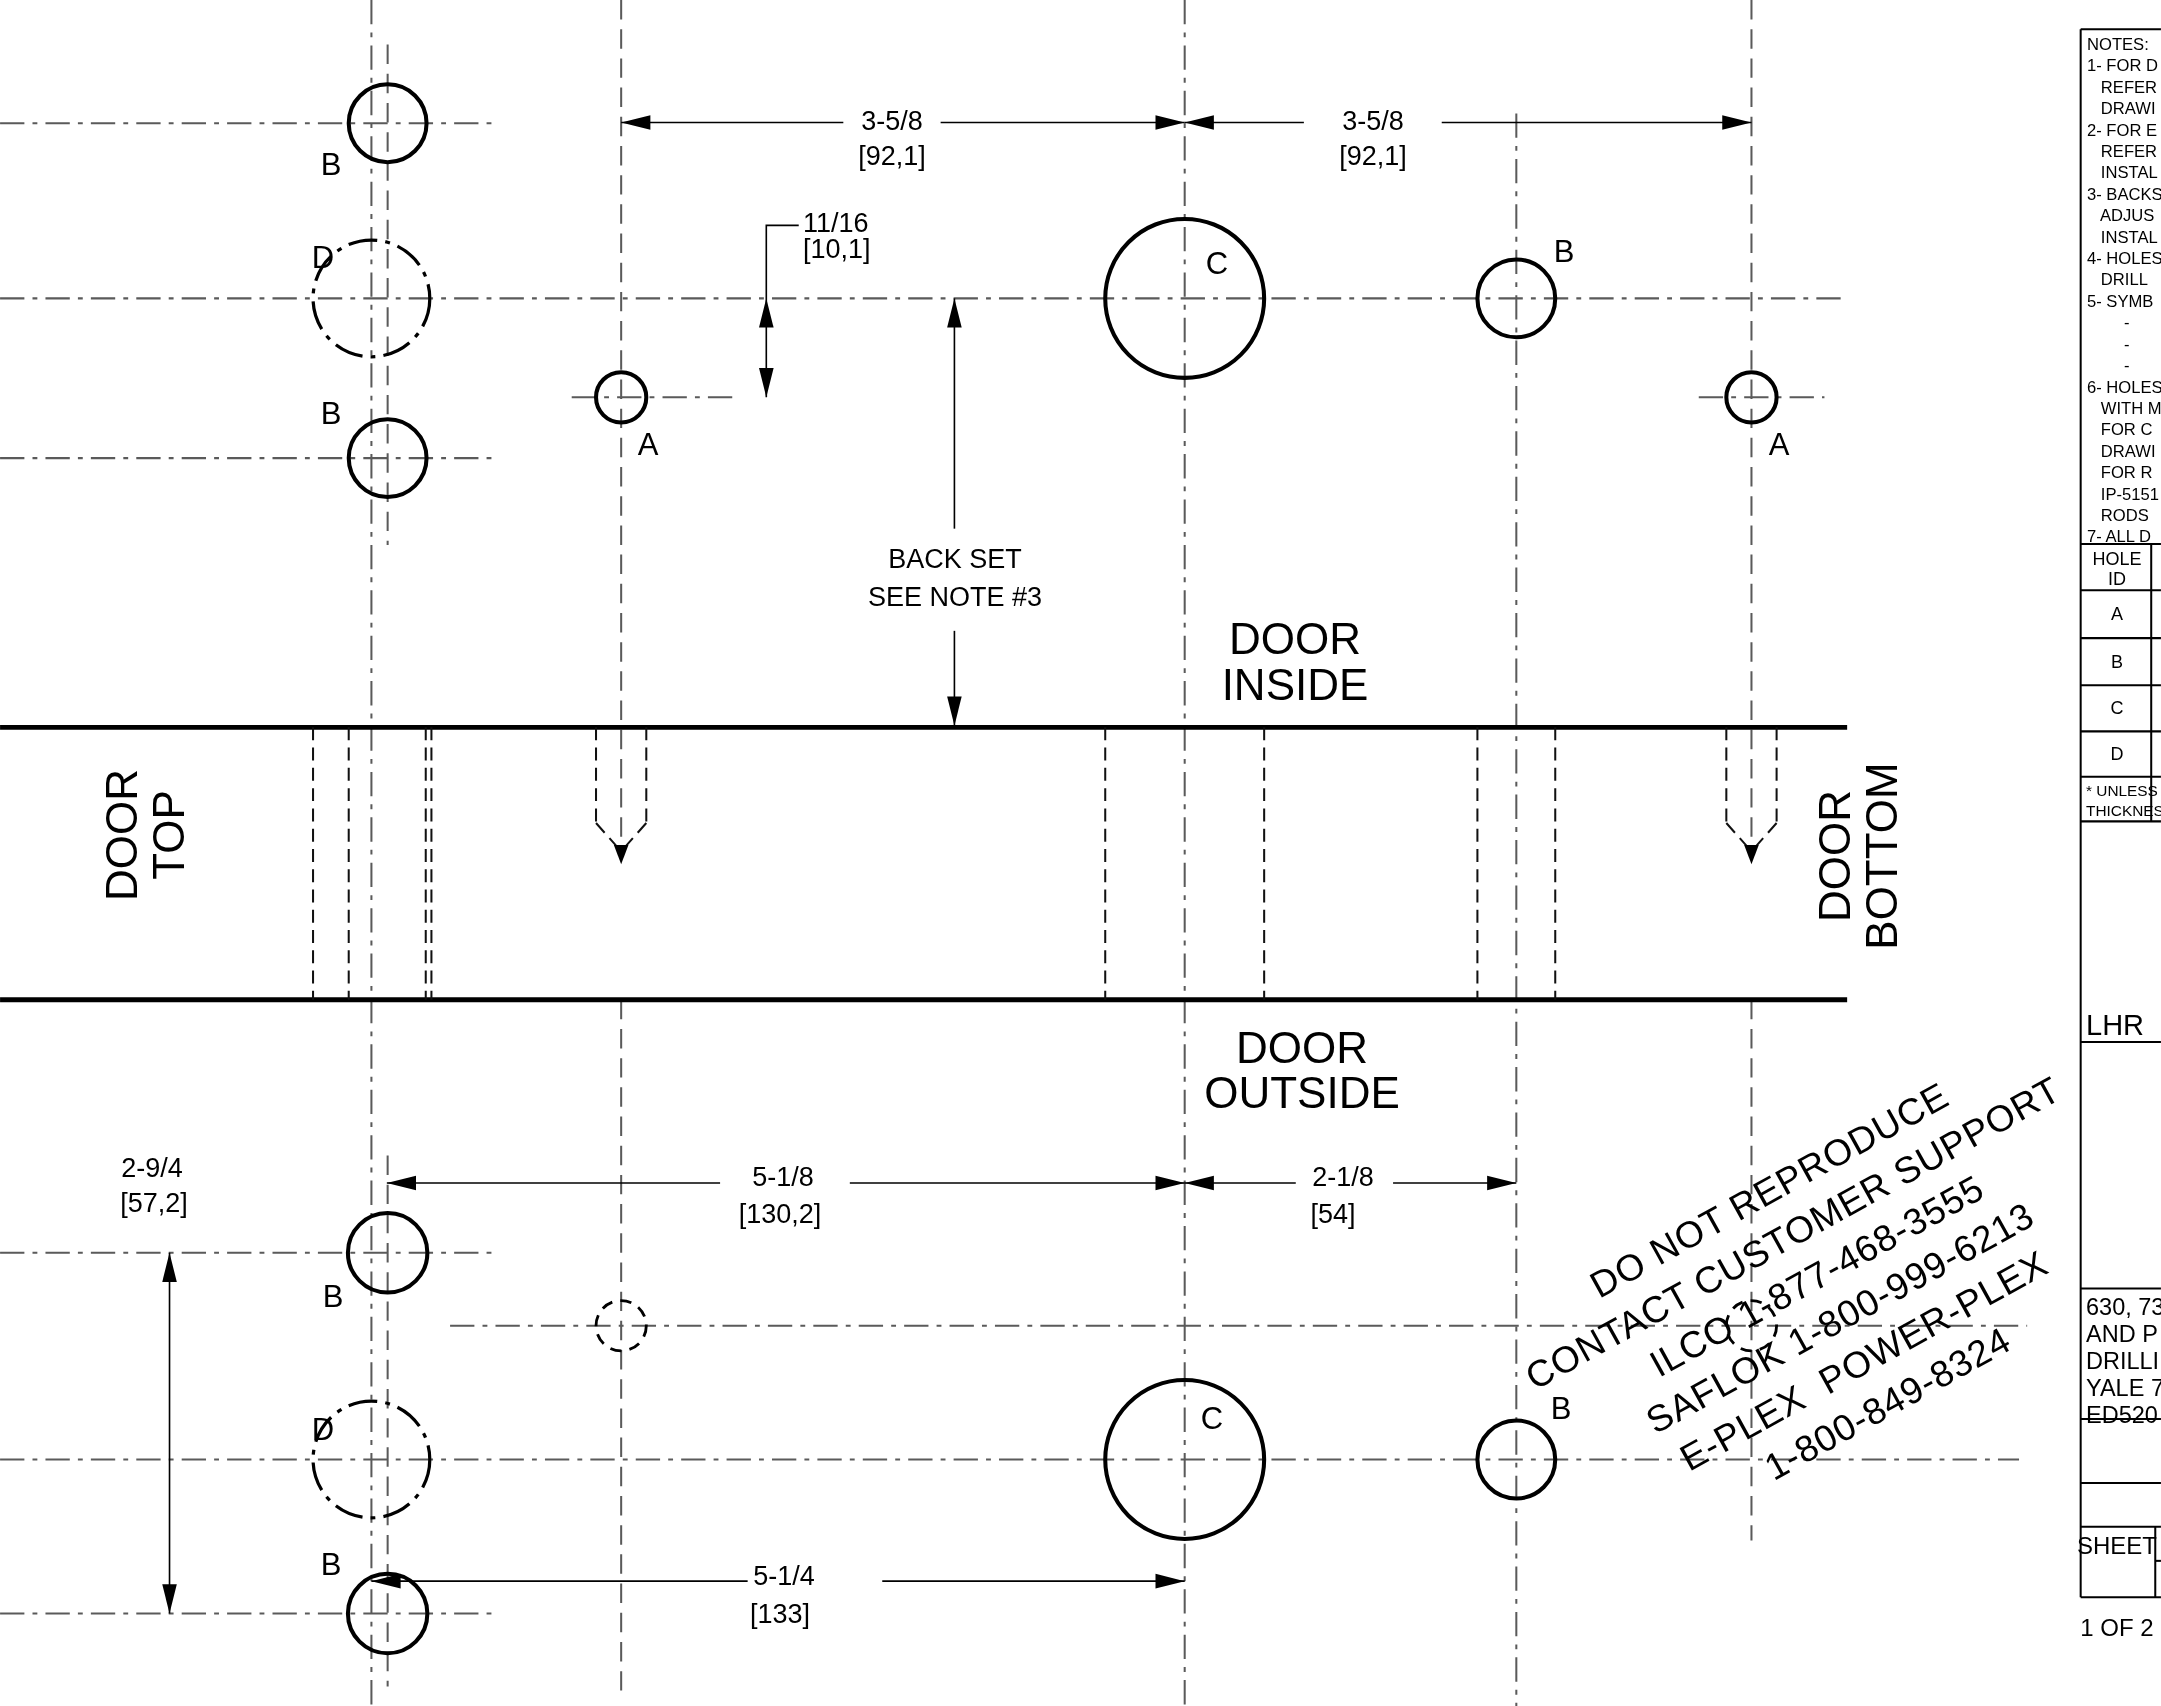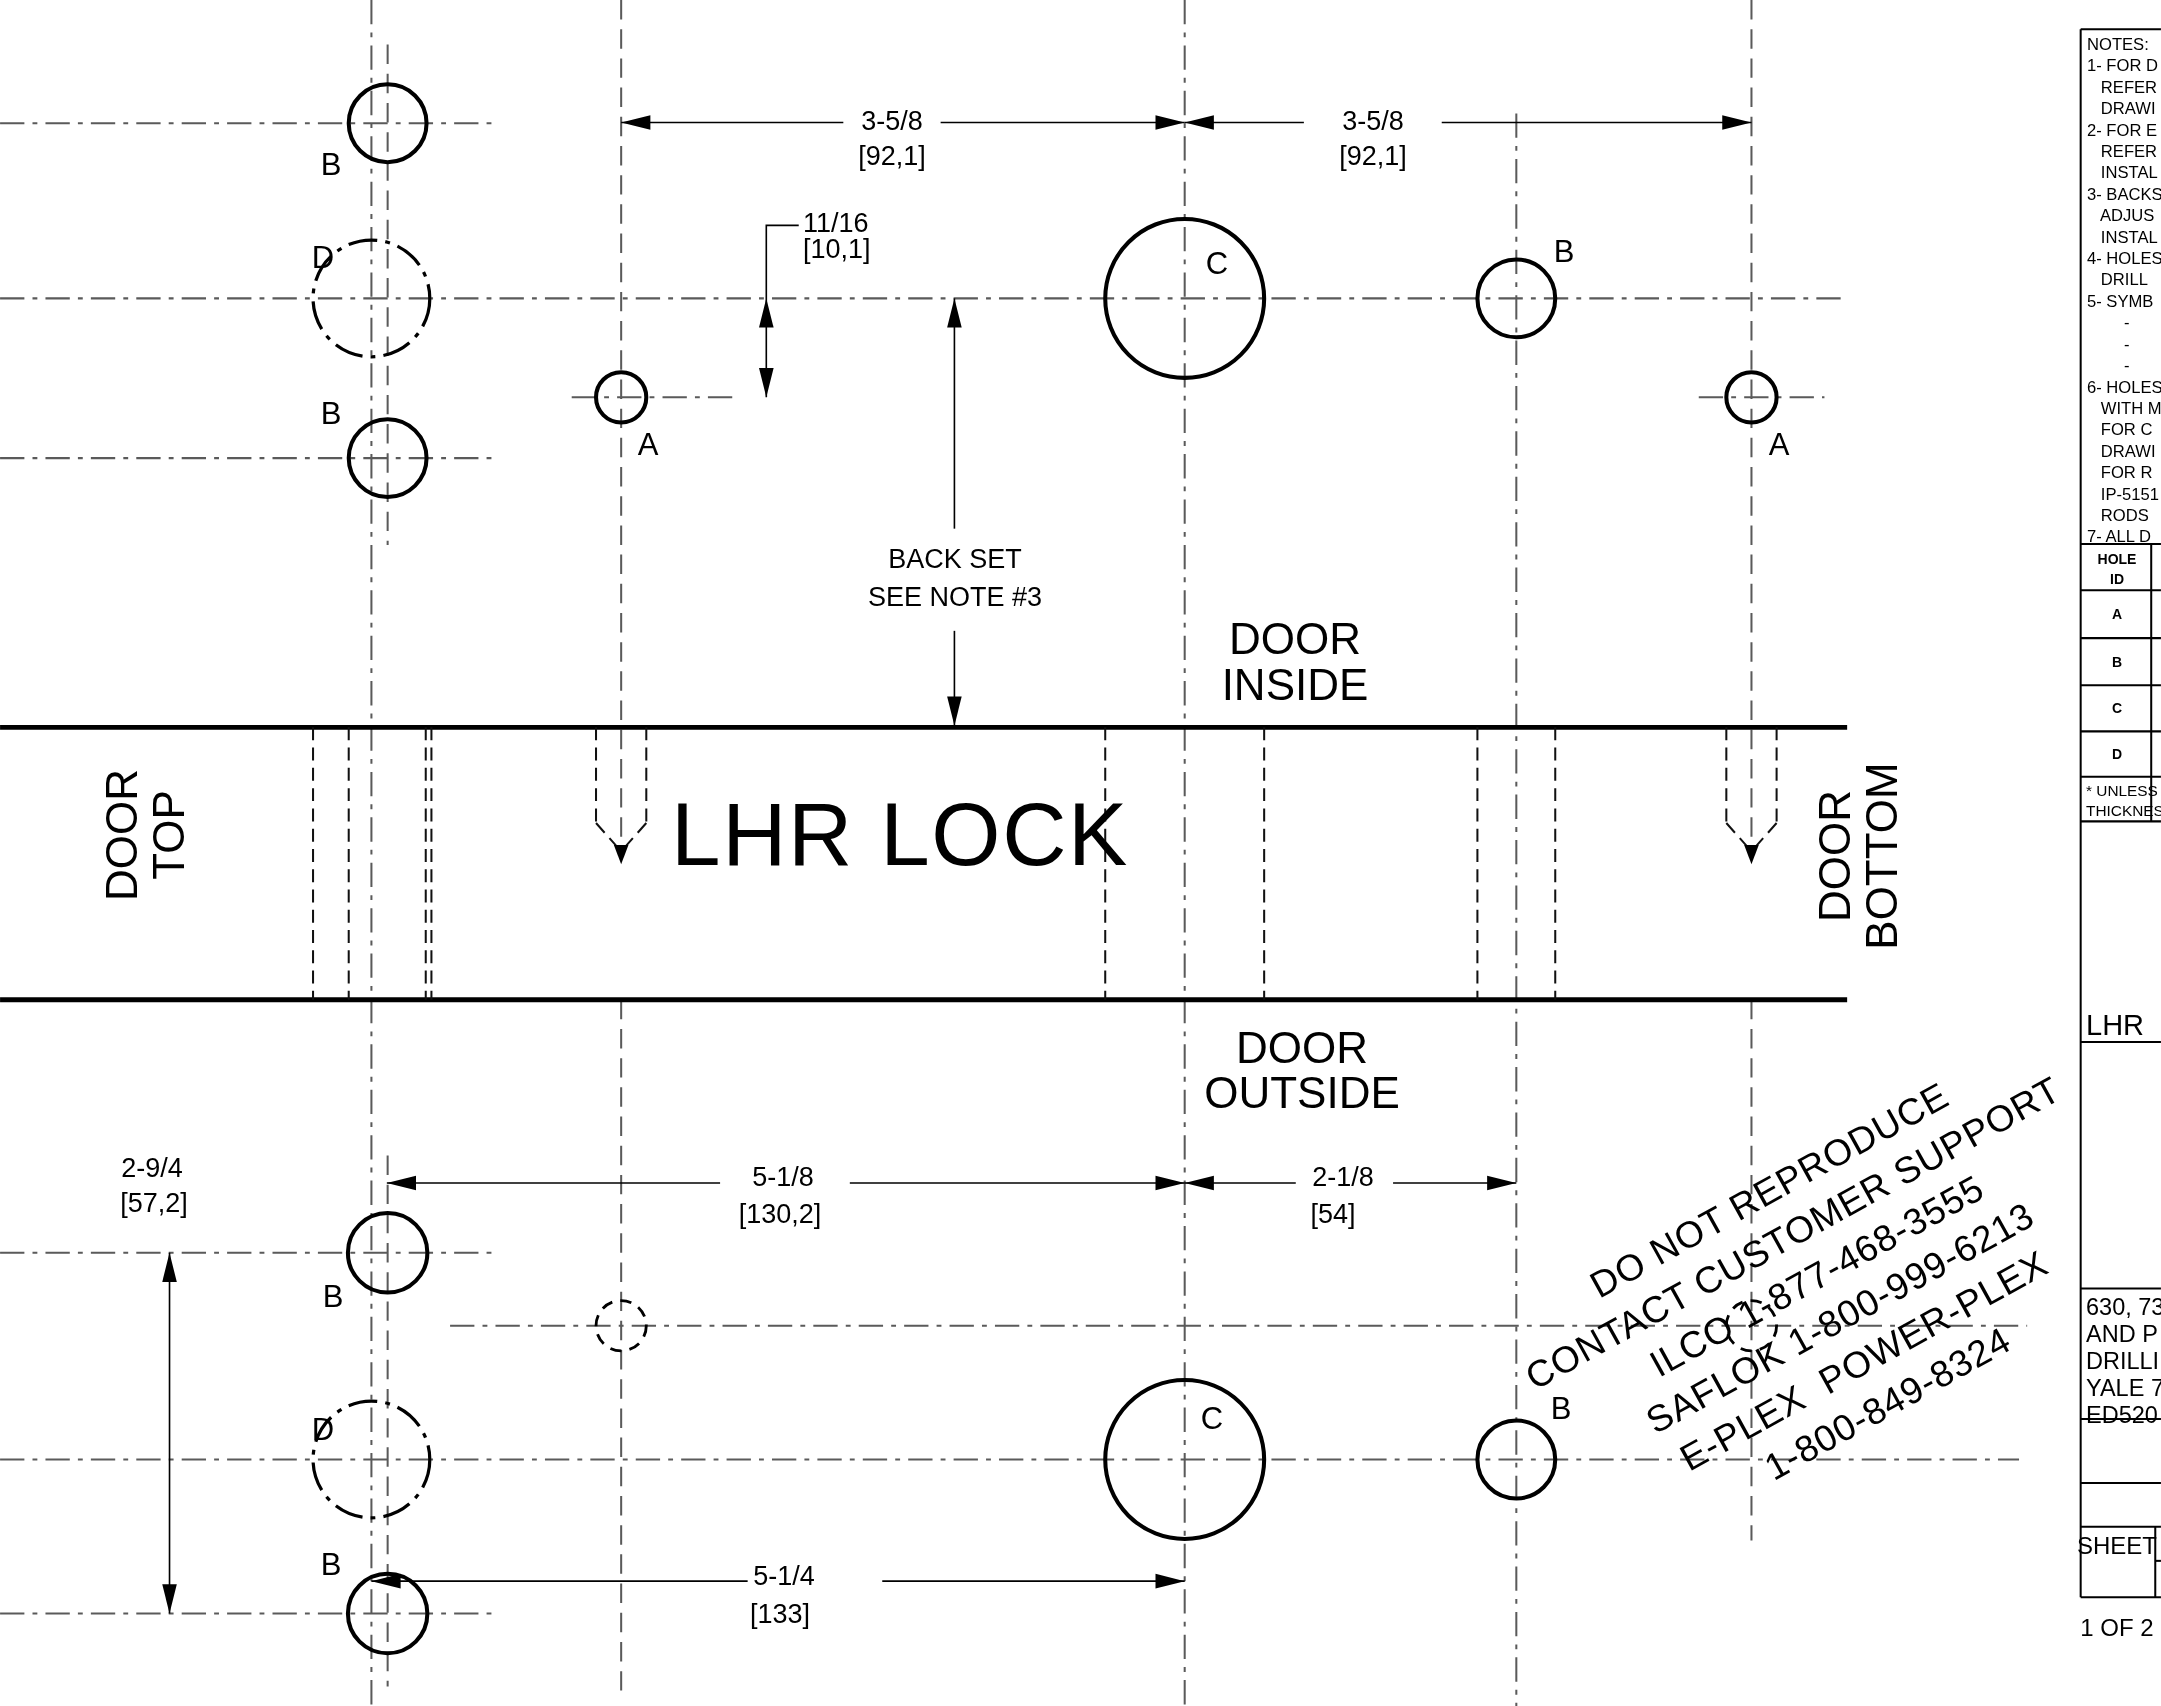--- a/index.html
+++ b/index.html
@@ -7,21 +7,21 @@
           font-family:"Liberation Sans", sans-serif;color:#000;}
   svg{position:absolute;left:0;top:0;}
   .t{position:absolute;transform:translate(-50%,-50%);white-space:pre;text-align:center;line-height:1.18;}
   .tl{position:absolute;white-space:pre;text-align:left;transform:none;}
   .dim{font-size:27px;}
   .lbl{font-size:31px;}
   .big{font-size:89px;letter-spacing:1.6px;}
   .face{font-size:44px;}
   .rot{transform:translate(-50%,-50%) rotate(-90deg);}
   .notes{font-size:16.6px;line-height:21.4px;}
-  .tbl{font-size:14px;line-height:20px;font-weight:bold;}
+  .tbl{font-size:18px;line-height:20px;}
   .foot{font-size:15.4px;line-height:19.5px;}
   .desc{font-size:23.5px;line-height:27px;}
   .lhr{font-size:29px;}
   .sheet{font-size:24px;}
   .wm{font-size:37px;line-height:1.32;transform:translate(-50%,-50%) rotate(-29deg);letter-spacing:0.8px;}
 </style>
 </head>
 <body>
 
 <div id="canvas">
@@ -169,21 +169,20 @@
 <div class="tl dim" style="left:803px;top:208px">11/16</div>
 <div class="tl dim" style="left:803px;top:234px">[10,1]</div>
 
 <div class="t dim" style="left:955px;top:560px">BACK SET</div>
 <div class="t dim" style="left:955px;top:598px">SEE NOTE #3</div>
 
 <div class="t face" style="left:1295px;top:639px">DOOR</div>
 <div class="t face" style="left:1295px;top:685px">INSIDE</div>
 <div class="t face" style="left:1302px;top:1048px">DOOR</div>
 <div class="t face" style="left:1302px;top:1093px">OUTSIDE</div>
-<div class="t big" style="left:900px;top:835px">LHR LOCK</div>
 <div class="t face rot" style="left:122px;top:835px">DOOR</div>
 <div class="t face rot" style="left:169px;top:835px">TOP</div>
 <div class="t face rot" style="left:1835px;top:856px">DOOR</div>
 <div class="t face rot" style="left:1882px;top:856px">BOTTOM</div>
 
 <div class="t dim" style="left:783px;top:1178px">5-1/8</div>
 <div class="t dim" style="left:780px;top:1215px">[130,2]</div>
 <div class="t dim" style="left:1343px;top:1178px">2-1/8</div>
 <div class="t dim" style="left:1333px;top:1215px">[54]</div>
 <div class="t dim" style="left:784px;top:1577px">5-1/4</div>

